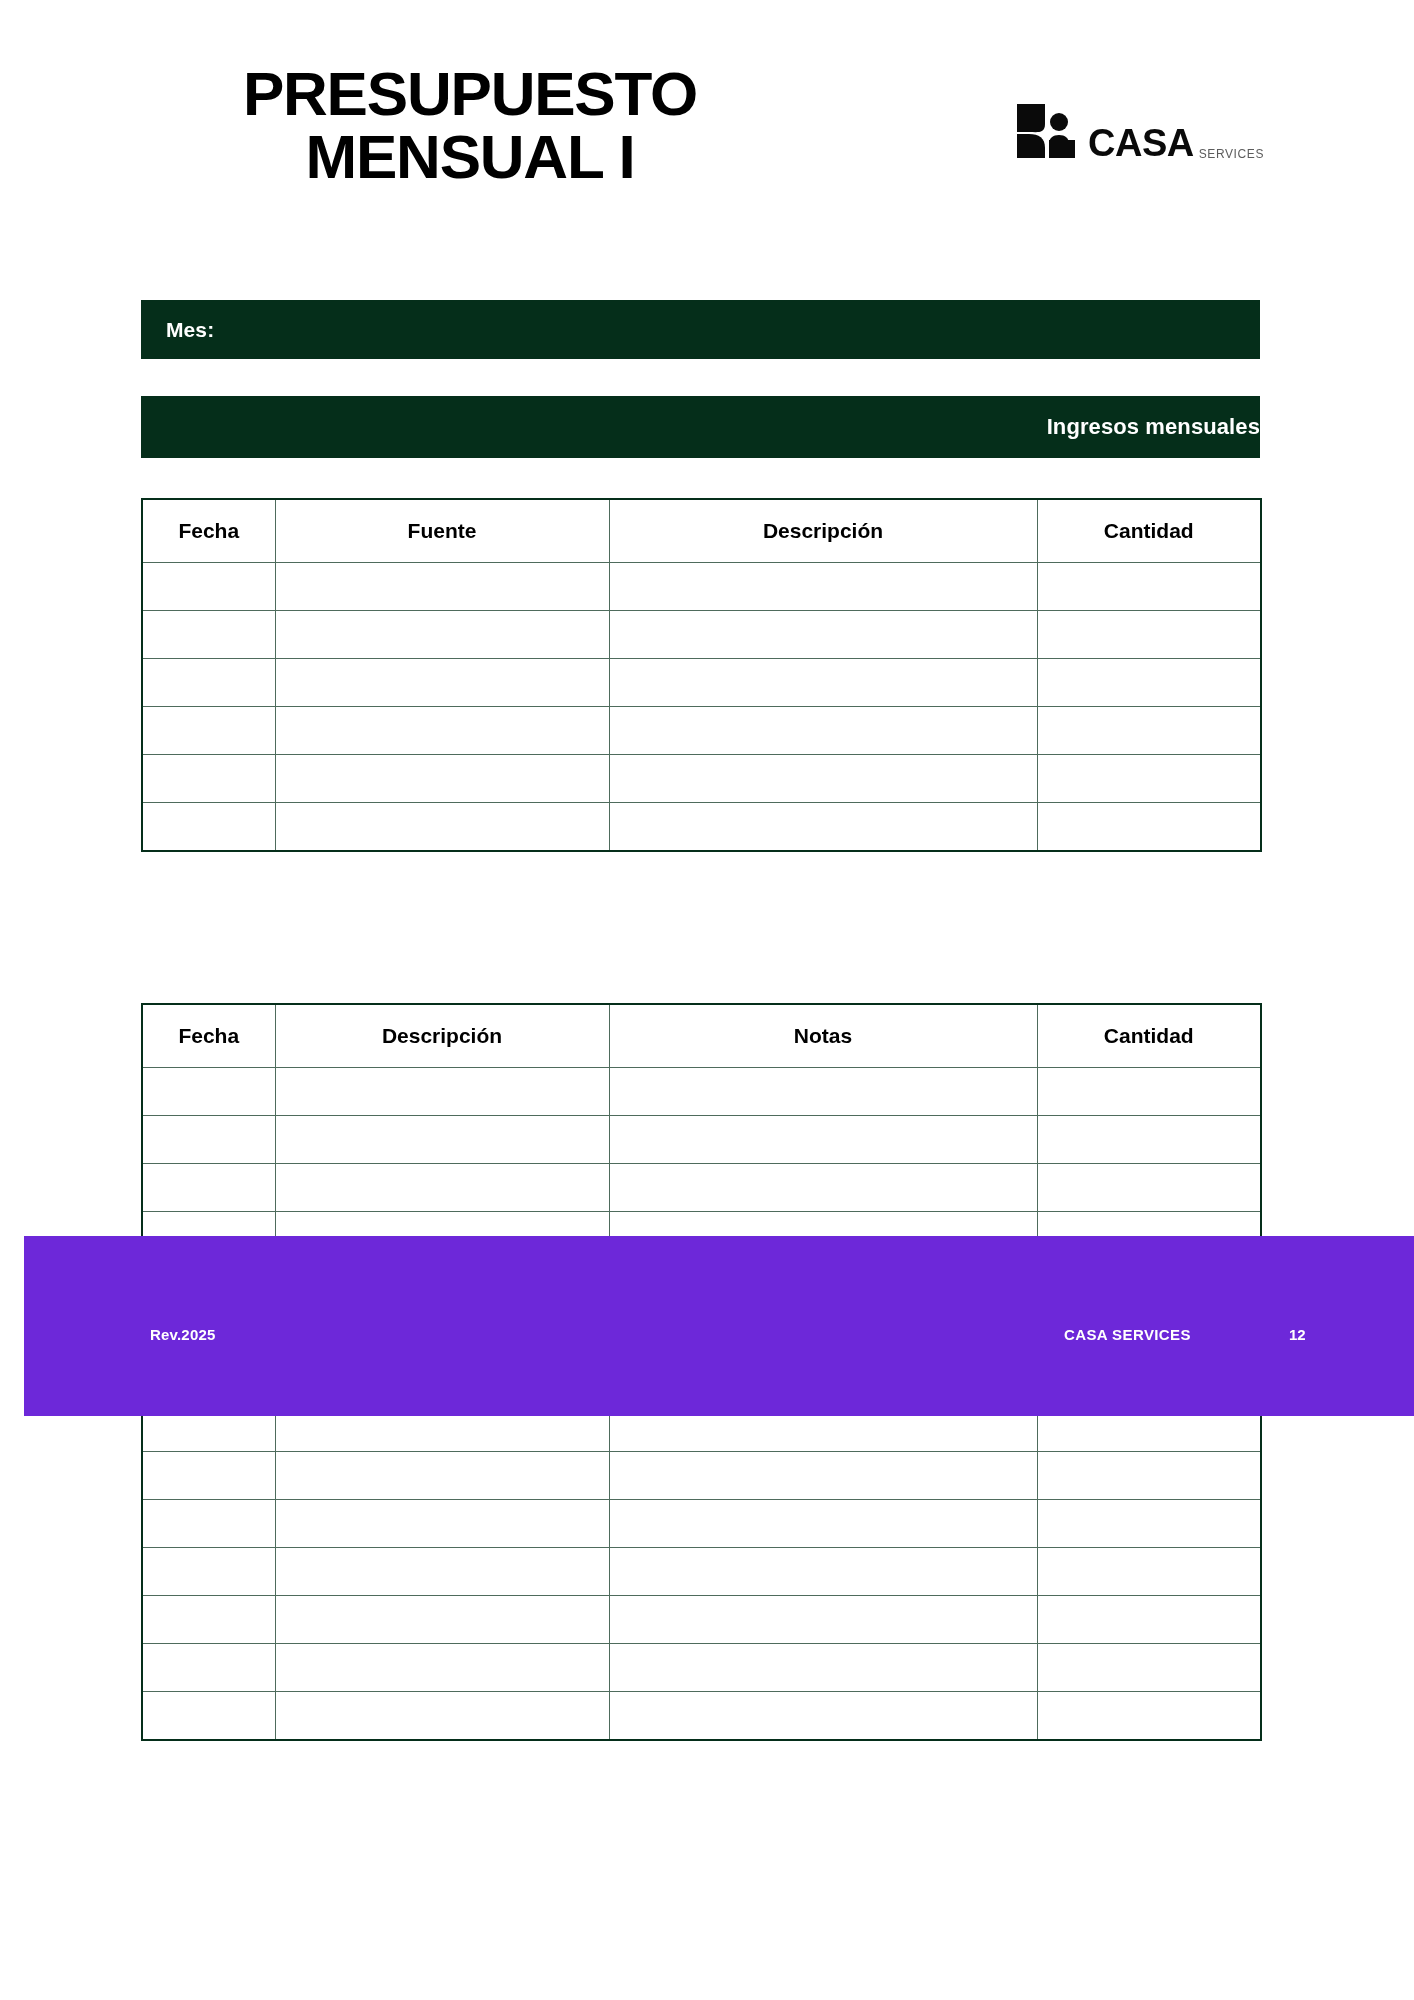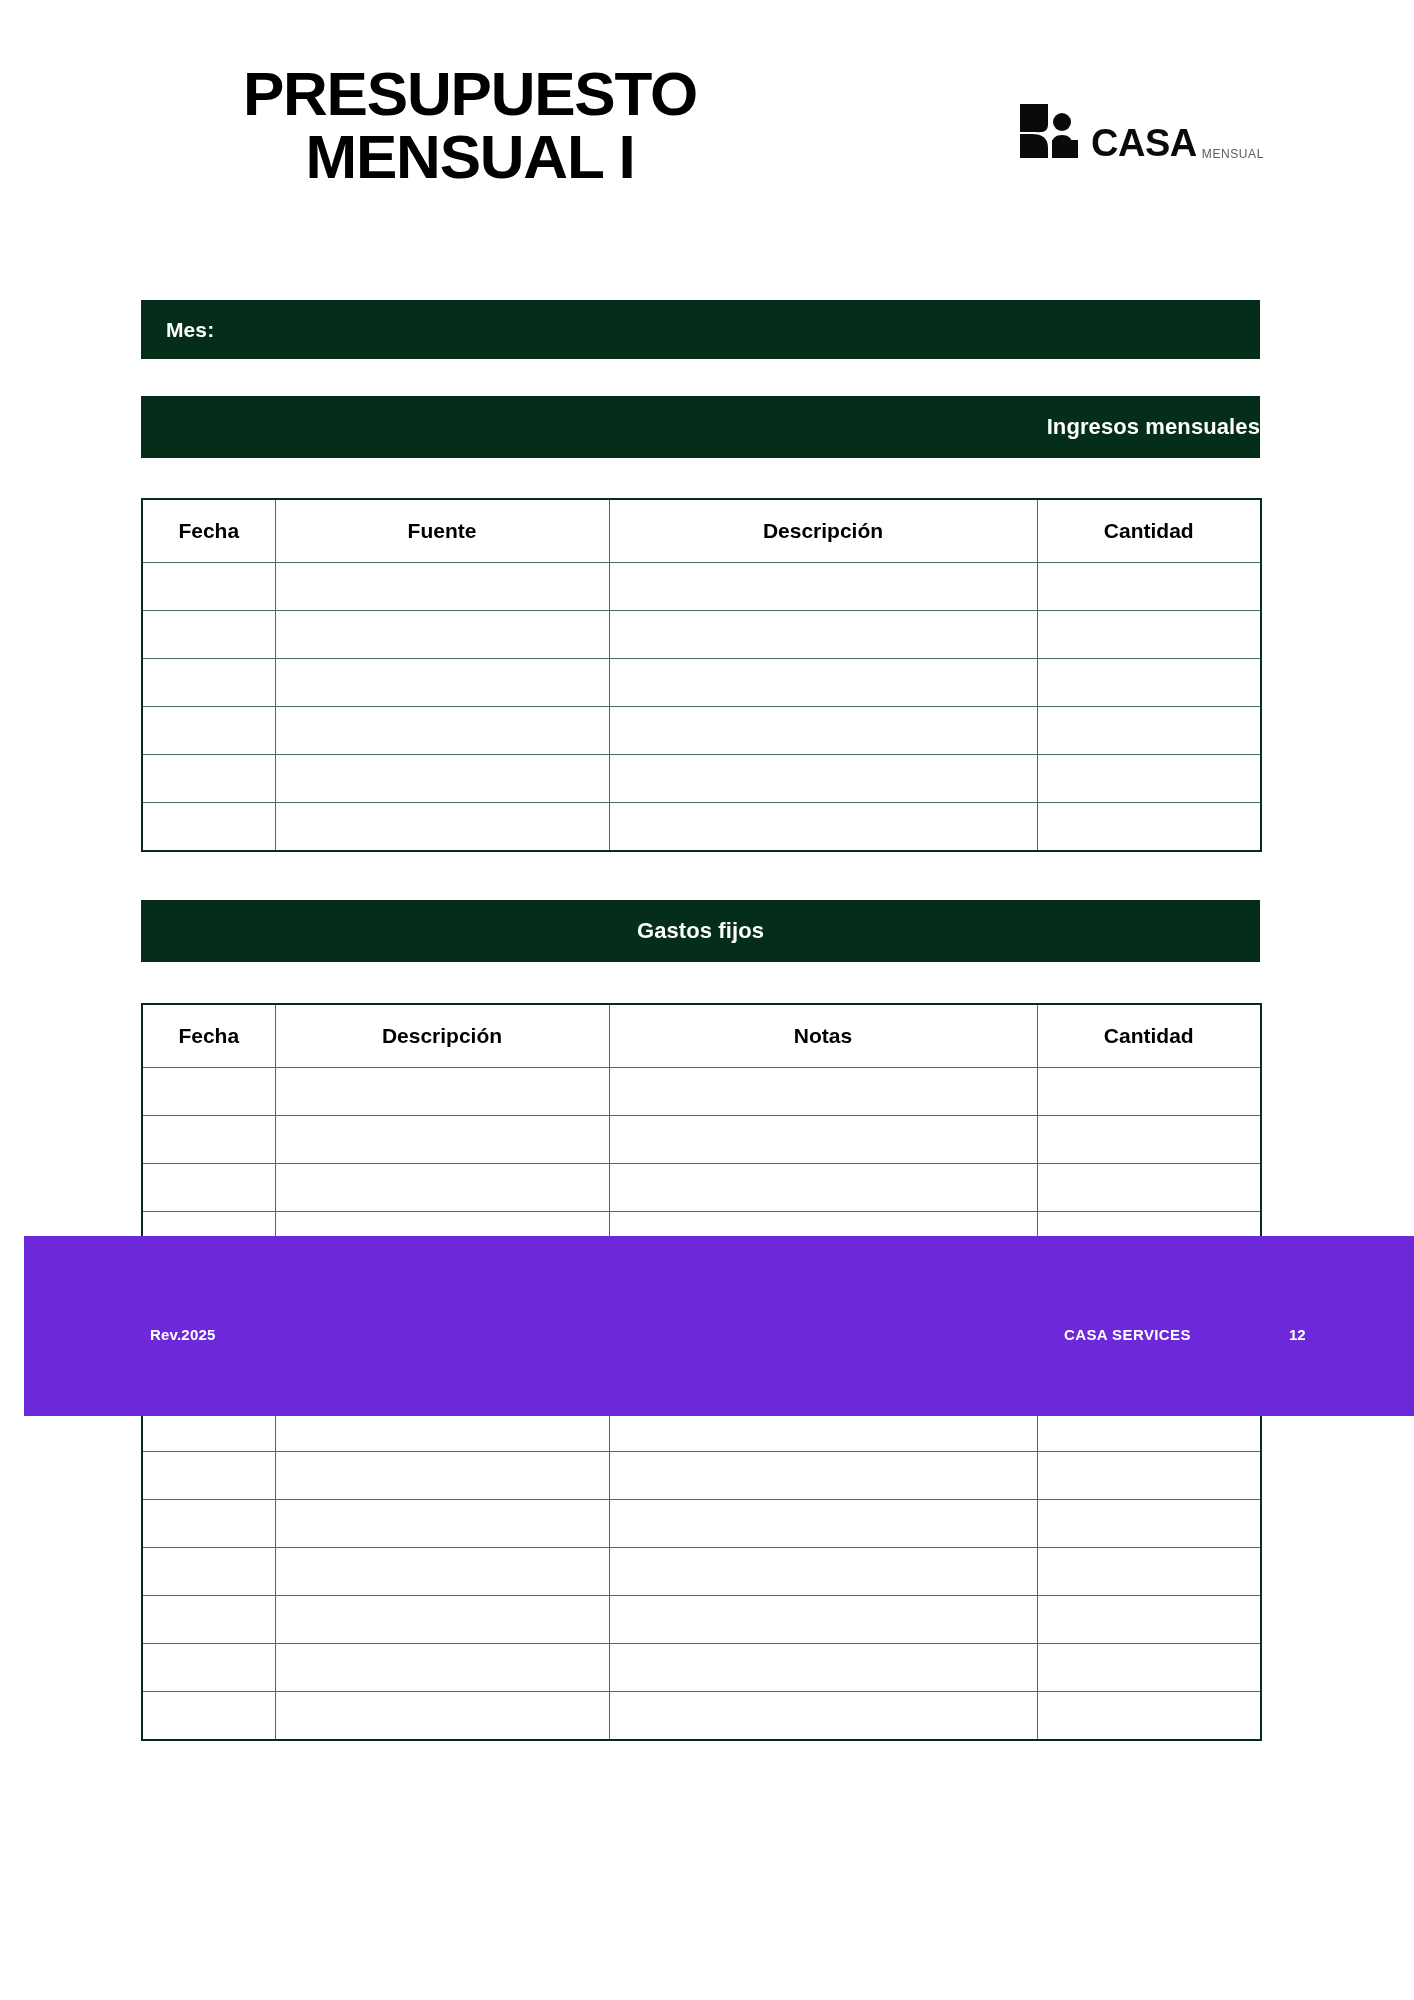--- a/index.html
+++ b/index.html
@@ -228,21 +228,21 @@
     <div class="logo">
       <svg class="logo-mark" viewBox="0 0 62 62">
         <path d="M2 4 H30 V24 C30 34 22 32 14 32 H2 Z" fill="#0a0a0a"></path>
         <path d="M2 34 H14 C24 34 30 38 30 48 V58 H2 Z" fill="#0a0a0a"></path>
         <circle cx="44" cy="22" r="9" fill="#0a0a0a"></circle>
         <path d="M34 58 V44 C34 38 38 35 44 35 C50 35 54 38 54 44 V58 Z" fill="#0a0a0a"></path>
         <rect x="34" y="40" width="26" height="18" fill="#0a0a0a"></rect>
       </svg>
       <div class="logo-type">
         <span class="logo-word">CASA</span>
-        <span class="logo-sub">MENSUAL</span>
+        <span class="logo-sub">SERVICES</span>
       </div>
     </div>
   </div>
 
   <div class="bar bar-mes">
     <span class="bar-label">Mes:</span>
   </div>
 
   <div class="bar bar-ingresos">
     <span class="bar-label">Ingresos mensuales</span>
@@ -296,23 +296,20 @@
         </tr>
       <tr>
           <td></td>
           <td></td>
           <td></td>
           <td></td>
         </tr>
     </tbody>
   </table>
 
-  <div class="bar bar-gastos">
-    <span class="bar-label">Gastos fijos</span>
-  </div>
 
   <table class="tbl tbl-gastos">
     <colgroup>
       <col class="col-a">
         <col class="col-b">
         <col class="col-c">
         <col class="col-d">
     </colgroup>
     <thead>
       <tr>

